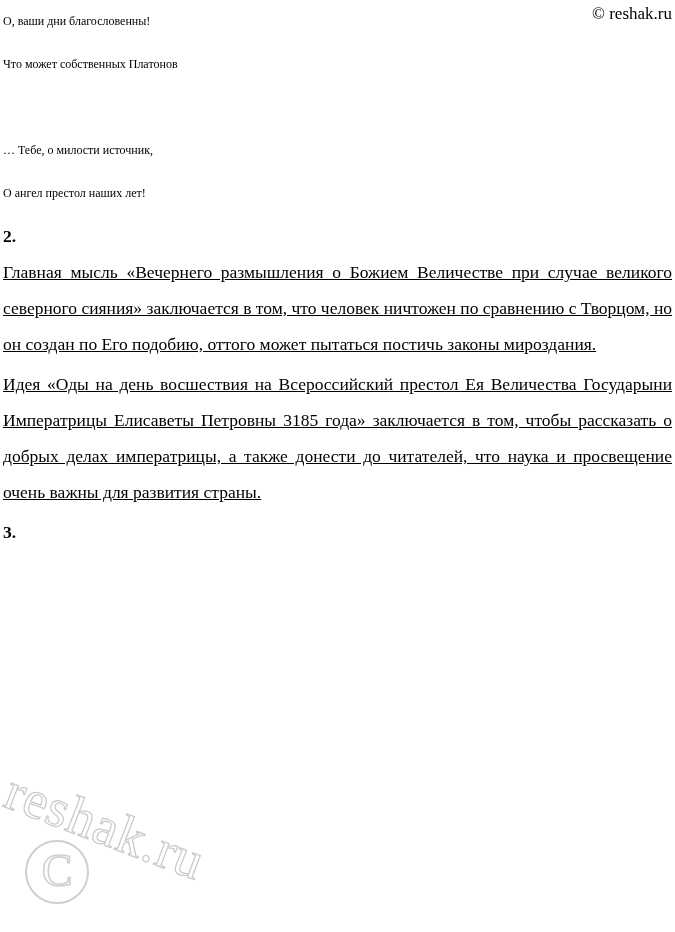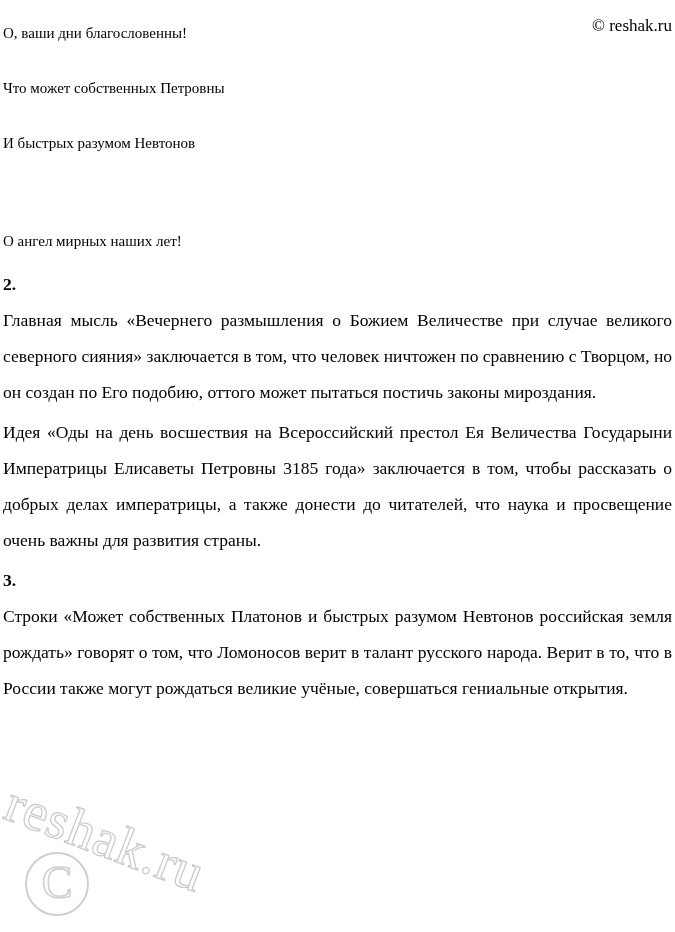--- a/index.html
+++ b/index.html
@@ -83,25 +83,24 @@
     position: absolute;
     right: 3px;
     top: 4px;
     font-size: 17px;
     line-height: 20px;
     white-space: nowrap;
     z-index: 12;
   }
 
   .poem-line {
-    font-size: 15px;
+    font-size: 12px;
     line-height: 43px;
     height: 43px;
     white-space: nowrap;
-    margin-top: 12px;
   }
 
   .spacer-line {
     height: 43px;
   }
 
   .section-number {
     font-size: 17.5px;
     font-weight: bold;
     line-height: 36px;
@@ -109,46 +108,46 @@
     margin-top: 3px;
   }
 
   .para {
     font-size: 17.5px;
     line-height: 36px;
     text-align: justify;
     text-justify: inter-word;
     margin: 0 0 4px 0;
     hyphens: none;
+    text-decoration: underline;
   }
   .para:last-child { margin-bottom: 0; }
 </style>
 </head>
 <body>
 
 <div id="page">
 
   <div class="watermark-layer">
     <div class="wm-text">reshak.ru</div>
     <div class="wm-copy"></div>
   </div>
 
   <div class="credit-row">© reshak.ru</div>
 
   <div class="content">
 
     <div class="poem-line">О, ваши дни благословенны!</div>
-    <div class="poem-line">Что может собственных Петровны</div>
-    <div class="poem-line">И быстрых разумом Невтонов</div>
+    <div class="poem-line">Что может собственных Платонов</div>
 
     <div class="spacer-line"></div>
 
-    <div class="poem-line">О ангел мирных наших лет!</div>
+    <div class="poem-line">… Тебе, о милости источник,</div>
+    <div class="poem-line">О ангел престол наших лет!</div>
 
     <div class="section-number">2.</div>
     <p class="para">Главная мысль «Вечернего размышления о Божием Величестве при случае великого северного сияния» заключается в том, что человек ничтожен по сравнению с Творцом, но он создан по Его подобию, оттого может пытаться постичь законы мироздания.</p>
     <p class="para">Идея «Оды на день восшествия на Всероссийский престол Ея Величества Государыни Императрицы Елисаветы Петровны 3185 года» заключается в том, чтобы рассказать о добрых делах императрицы, а также донести до читателей, что наука и просвещение очень важны для развития страны.</p>
 
     <div class="section-number">3.</div>
-    <p class="para">Строки «Может собственных Платонов и быстрых разумом Невтонов российская земля рождать» говорят о том, что Ломоносов верит в талант русского народа. Верит в то, что в России также могут рождаться великие учёные, совершаться гениальные открытия.</p>
 
   </div>
 </div>
 
 </body></html>

